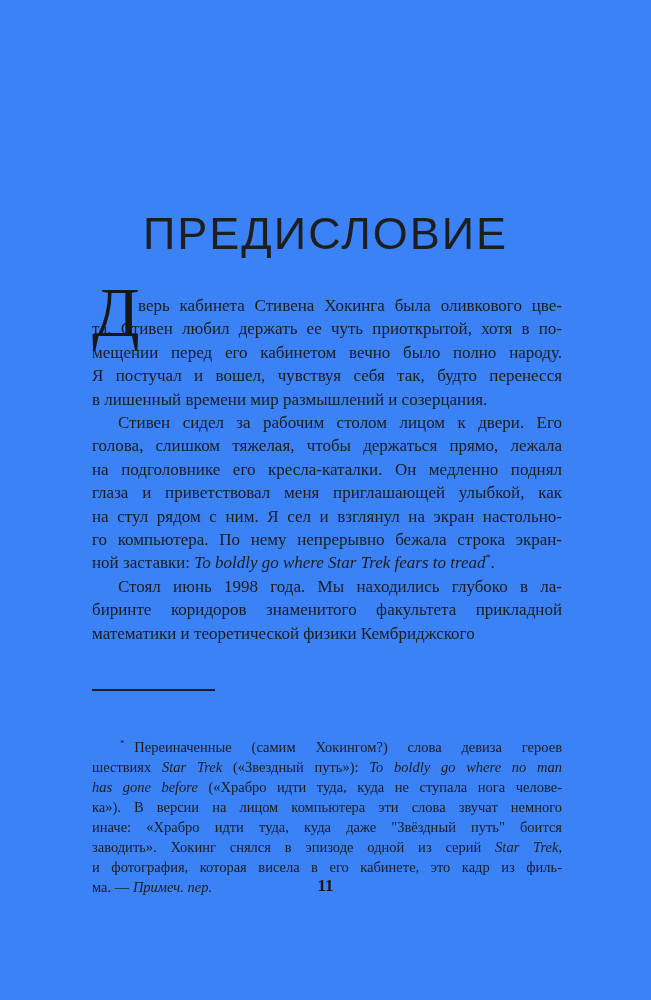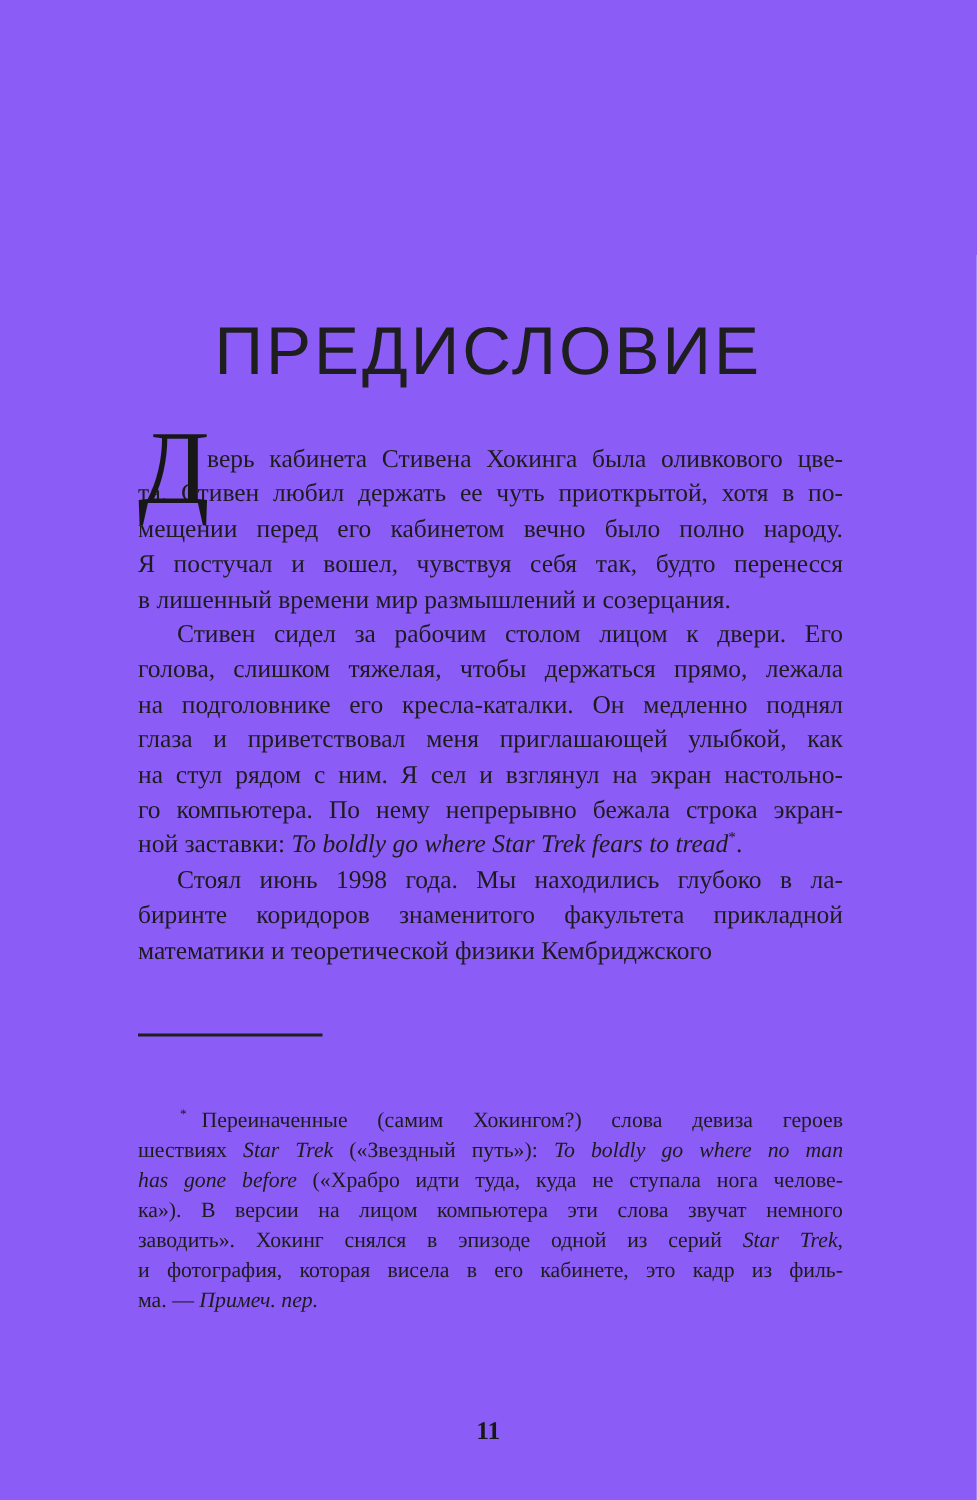--- a/index.html
+++ b/index.html
@@ -1,20 +1,20 @@
 <!DOCTYPE html>
 <html><head>
 <meta charset="utf-8">
 <style>
   html, body { margin: 0; padding: 0; }
   .page {
     position: relative;
     width: 651px;
     height: 1000px;
-    background: #8b5cf6;
+    background: #3b82f6;
     overflow: hidden;
     font-family: "Liberation Serif", serif;
     color: #1c1c1c;
   }
   .title {
     position: absolute;
     top: 180px;
     left: 0;
     right: 0;
     text-align: center;
@@ -68,21 +68,21 @@
     position: absolute;
     top: 701px;
     left: 92px;
     width: 470px;
     font-size: 14.5px;
     line-height: 20px;
   }
   .footnote .line.fn-first { padding-left: 28px; margin-top: 36px; }
   .page-number {
     position: absolute;
-    top: 944px;
+    top: 876px;
     left: 0;
     right: 0;
     text-align: center;
     font-size: 17px;
     font-weight: bold;
     color: #181818;
   }
 </style>
 </head>
 <body>
@@ -115,19 +115,20 @@
       </div>
     </div>
 
   <div class="fn-rule"></div>
 
   <div class="footnote">
       <div class="line fn-first"><sup class="gap">*</sup><span>Переиначенные (самим Хокингом?) слова девиза героев</span></div>
       <div class="line"><span>шествиях </span><span class="it">Star Trek</span><span> («Звездный путь»): </span><span class="it">To boldly go where no man</span></div>
       <div class="line"><span class="it">has gone before</span><span> («Храбро идти туда, куда не ступала нога челове-</span></div>
       <div class="line"><span>ка»). В версии на лицом компьютера эти слова звучат немного</span></div>
+      <div class="line"><span>иначе: «Храбро идти туда, куда даже "Звёздный путь" боится</span></div>
       <div class="line"><span>заводить». Хокинг снялся в эпизоде одной из серий </span><span class="it">Star Trek</span><span>,</span></div>
       <div class="line"><span>и фотография, которая висела в его кабинете, это кадр из филь-</span></div>
       <div class="line plast"><span>ма. — </span><span class="it">Примеч. пер.</span></div>
     </div>
 
   <div class="page-number">11</div>
 </div>
 
 </body></html>

